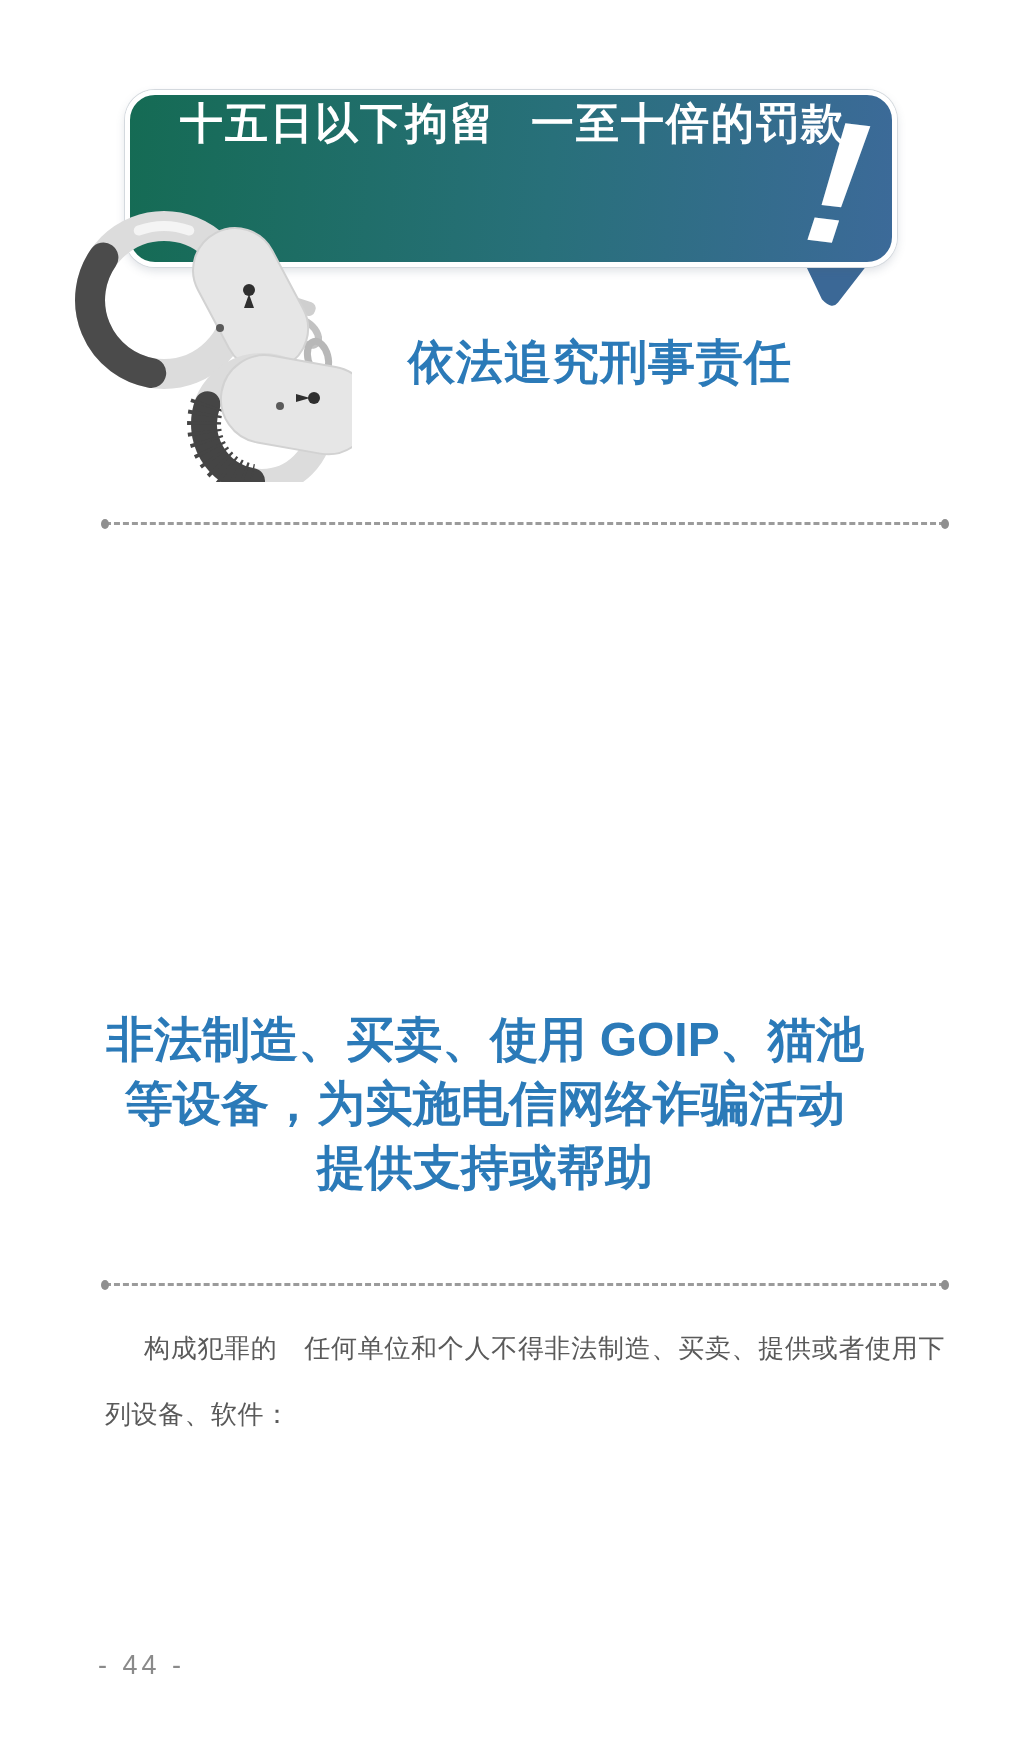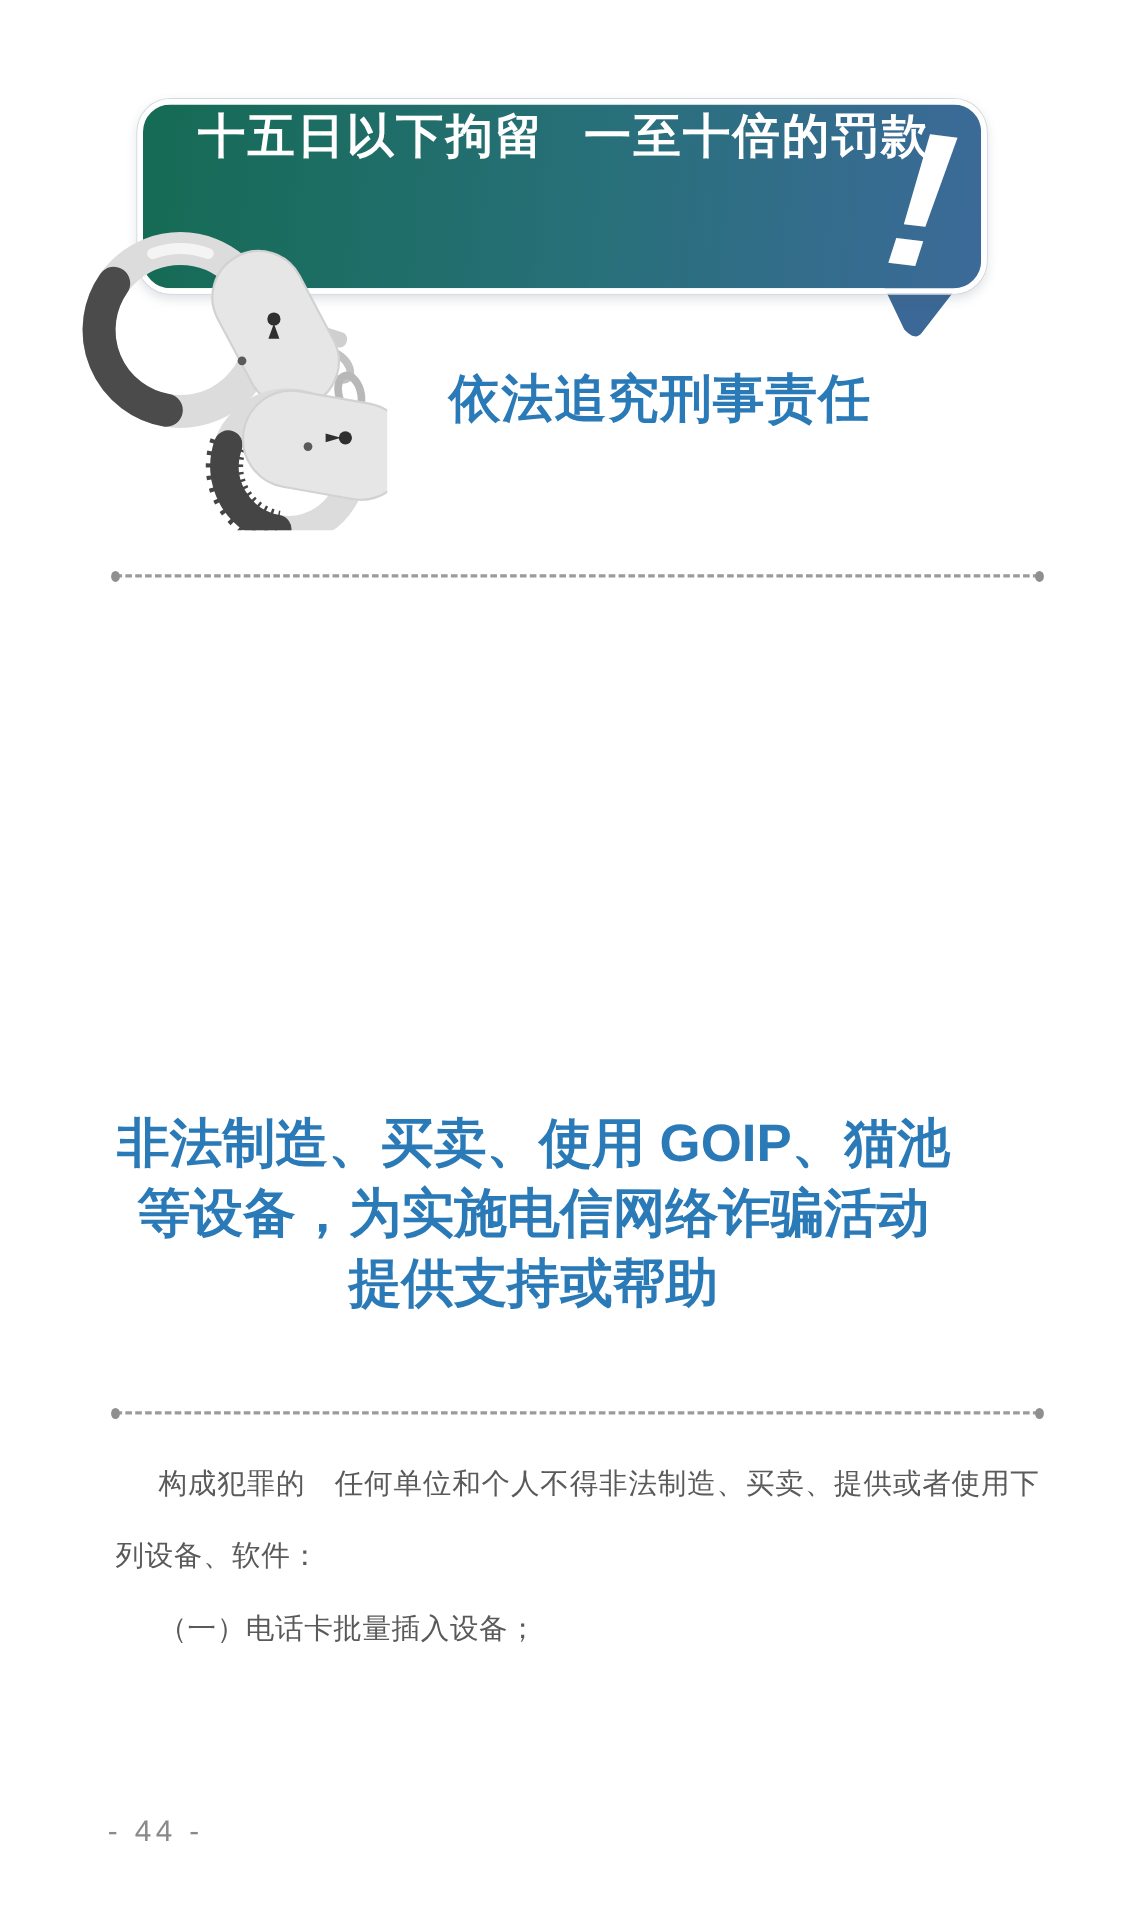--- a/index.html
+++ b/index.html
@@ -134,18 +134,17 @@
 
   <section class="body-block b1">
   </section>
 
   <h2 class="title2">非法制造、买卖、使用 GOIP、猫池等设备，为实施电信网络诈骗活动提供支持或帮助</h2>
 
   <div class="divider d2"></div>
 
   <section class="body-block b2">
     <p>构成犯罪的　任何单位和个人不得非法制造、买卖、提供或者使用下列设备、软件：</p>
-    <p>（一）电话卡批量插入设备；</p>
   </section>
 
   <span class="page-number">- 44 -</span>
 
 </div>
 
 </body></html>

